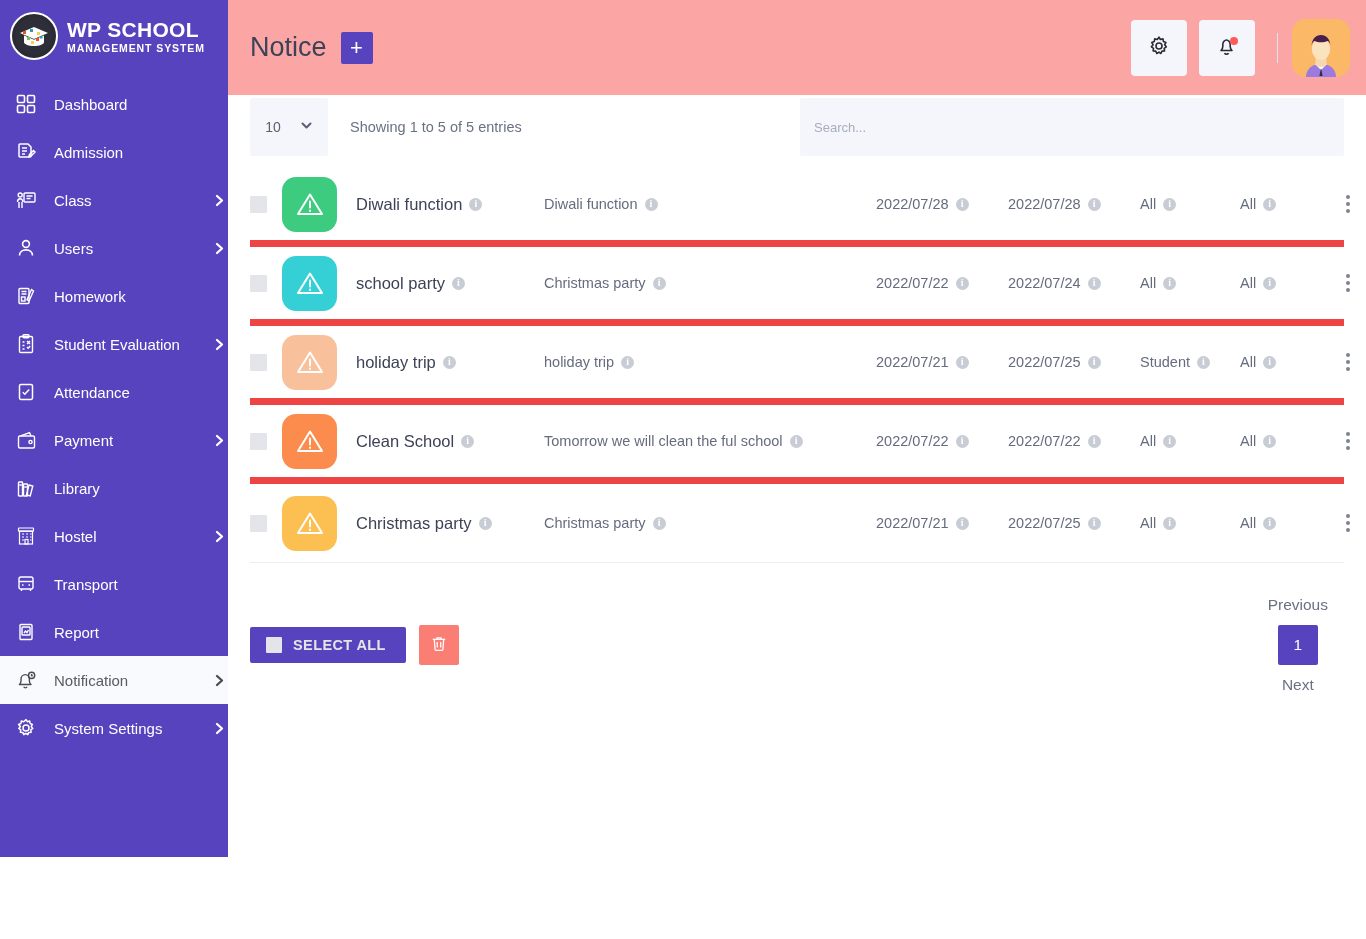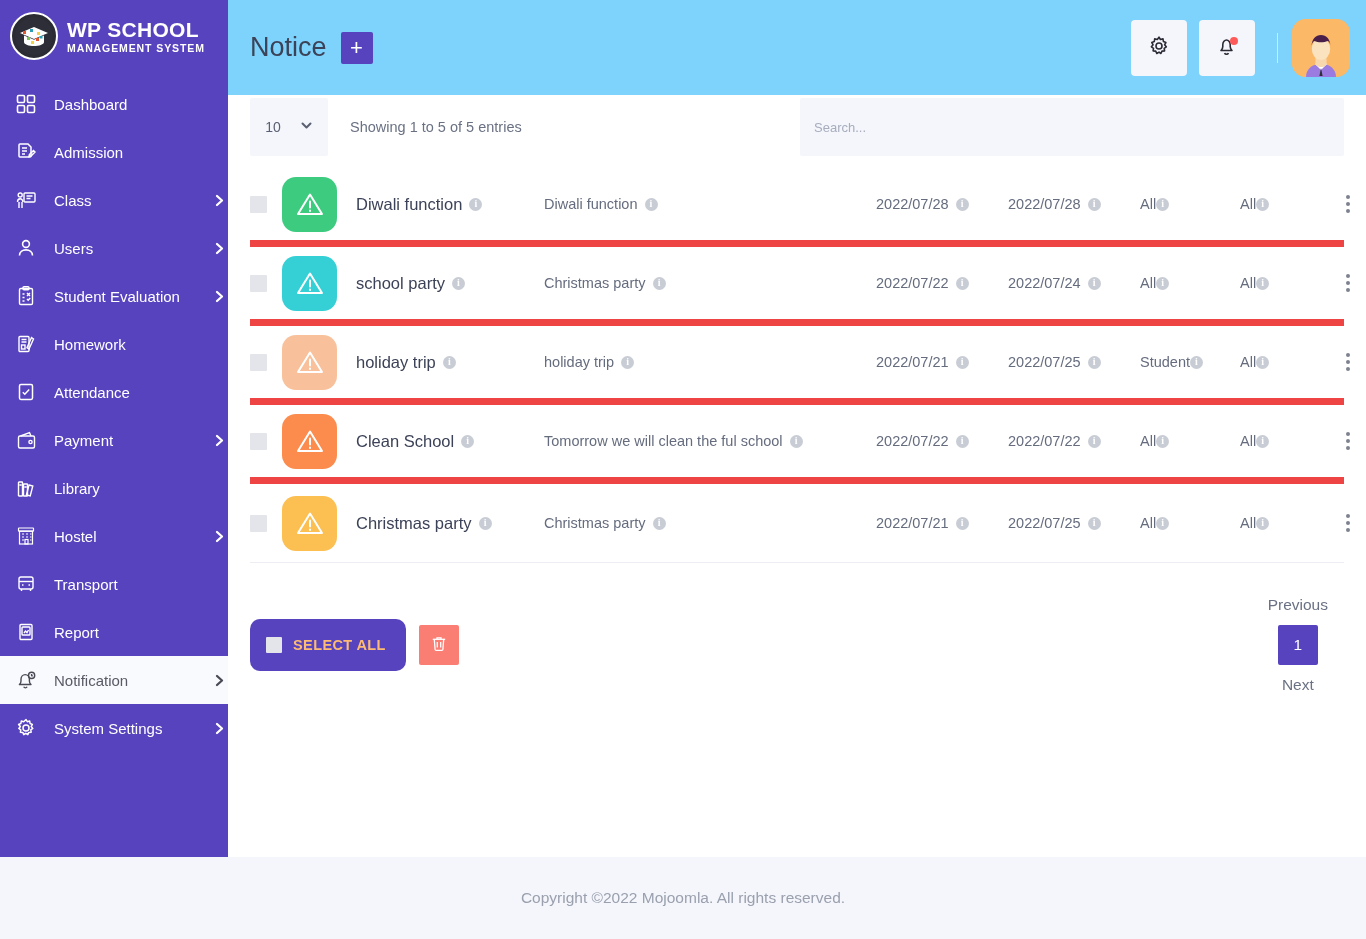--- a/index.html
+++ b/index.html
@@ -69,21 +69,21 @@
   .main {
     flex: 1 1 auto;
     display: flex; flex-direction: column;
     background: #ffffff;
     min-width: 0;
   }
   .topbar {
     height: 95px;
     display: flex; align-items: center;
     padding: 0 16px 0 22px;
-    background: #7dd3fc;
+    background: #fca5a5;
     flex: 0 0 95px;
   }
   .page-title {
     font-size: 27px; color: #3c4257; font-weight: normal;
   }
   .add-btn {
     width: 32px; height: 32px;
     background: #5743BE;
     color: #ffffff;
     border: none;
@@ -185,21 +185,21 @@
     font-size: 14.5px; color: #656c7e;
     min-width: 0;
   }
   .cell-date {
     width: 132px; flex: 0 0 132px;
     display: flex; align-items: center; gap: 7px;
     font-size: 14.5px; color: #656c7e;
   }
   .cell-aud {
     width: 100px; flex: 0 0 100px;
-    display: flex; align-items: center; 
+    display: flex; align-items: center; gap: 7px;
     font-size: 14.5px; color: #656c7e;
   }
   .cell-menu {
     flex: 1 1 auto; display: flex; align-items: center; justify-content: flex-end;
     padding-right: 18px;
   }
   .kebab {
     display: flex; flex-direction: column; gap: 3px; cursor: pointer;
     padding: 4px 6px;
   }
@@ -214,26 +214,26 @@
     cursor: pointer;
   }
   .ellip { overflow: hidden; text-overflow: ellipsis; white-space: nowrap; }
 
   
   .actions {
     display: flex; align-items: center;
     margin-top: 22px;
   }
   .select-all {
-    background: #5743BE; color: #fdba74;
-    border: none; height: 52px;
+    background: #5743BE; color: #e5e5e5;
+    border: none; height: 36px;
     display: flex; align-items: center; gap: 11px;
     padding: 0 20px 0 16px;
     font-size: 14.5px; font-weight: bold; letter-spacing: .4px;
-    cursor: pointer; border-radius: 10px;
+    cursor: pointer; border-radius: 2px;
   }
   .select-all .box {
     width: 16px; height: 16px; background: #E3E5EA; border-radius: 1px;
   }
   .del-btn {
     width: 40px; height: 40px; margin-left: 13px;
     background: #FB7E74; border: none; border-radius: 2px;
     display: flex; align-items: center; justify-content: center;
     cursor: pointer;
   }
@@ -341,45 +341,45 @@
         <span class="nav-caret">
           <svg width="13" height="13" viewBox="0 0 13 13" fill="none" stroke="#fff" stroke-width="2.3" stroke-linecap="round" stroke-linejoin="round">
               <path d="M4 2l5 4.5-5 4.5"></path>
             </svg>
         </span>
       </div>
 
       <div class="nav-item">
         <span class="nav-icon">
           <svg width="20" height="20" viewBox="0 0 20 20" fill="none" stroke="#fff" stroke-width="1.4">
+            <rect x="3" y="2.5" width="10" height="15" rx="1"></rect>
+            <path d="M5.5 5.5h5M5.5 8h5"></path>
+            <rect x="5.5" y="11" width="3.5" height="4"></rect>
+            <path d="M15.5 3.5l2 1.5-4.5 10-2-1.2z"></path>
+          </svg>
+        </span>
+        <span class="nav-label">Homework</span>
+      </div>
+
+      <div class="nav-item">
+        <span class="nav-icon">
+          <svg width="20" height="20" viewBox="0 0 20 20" fill="none" stroke="#fff" stroke-width="1.4">
             <rect x="3.5" y="2.5" width="13" height="16" rx="1.3"></rect>
             <rect x="7" y="0.8" width="6" height="3" rx="1"></rect>
             <path d="M6.5 8h2M6.5 11.5h2M6.5 15h2"></path>
             <path d="M11 7l3 3M14 7l-3 3"></path>
             <path d="M11 13l1.2 1.2L14.2 12"></path>
           </svg>
         </span>
         <span class="nav-label">Student Evaluation</span>
         <span class="nav-caret">
           <svg width="13" height="13" viewBox="0 0 13 13" fill="none" stroke="#fff" stroke-width="2.3" stroke-linecap="round" stroke-linejoin="round">
               <path d="M4 2l5 4.5-5 4.5"></path>
             </svg>
         </span>
-      </div>
-
-      <div class="nav-item">
-        <span class="nav-icon">
-          <svg width="20" height="20" viewBox="0 0 20 20" fill="none" stroke="#fff" stroke-width="1.4">
-            <rect x="3" y="2.5" width="10" height="15" rx="1"></rect>
-            <path d="M5.5 5.5h5M5.5 8h5"></path>
-            <rect x="5.5" y="11" width="3.5" height="4"></rect>
-            <path d="M15.5 3.5l2 1.5-4.5 10-2-1.2z"></path>
-          </svg>
-        </span>
-        <span class="nav-label">Homework</span>
       </div>
 
       <div class="nav-item">
         <span class="nav-icon">
           <svg width="20" height="20" viewBox="0 0 20 20" fill="none" stroke="#fff" stroke-width="1.5">
             <rect x="3.5" y="2.5" width="13" height="15" rx="1.4"></rect>
             <path d="M6.8 10.2l2 2 4.4-4.6"></path>
           </svg>
         </span>
         <span class="nav-label">Attendance</span>
@@ -800,17 +800,14 @@
         <div class="pagination">
           <span class="pg">Previous</span>
           <span class="pg-num">1</span>
           <span class="pg">Next</span>
         </div>
       </div>
 
     </div>
   </div>
 
-  <footer class="page-footer">
-    <span>Copyright ©2022 Mojoomla. All rights reserved.</span>
-  </footer>
 
 </div>
 
 </body></html>

